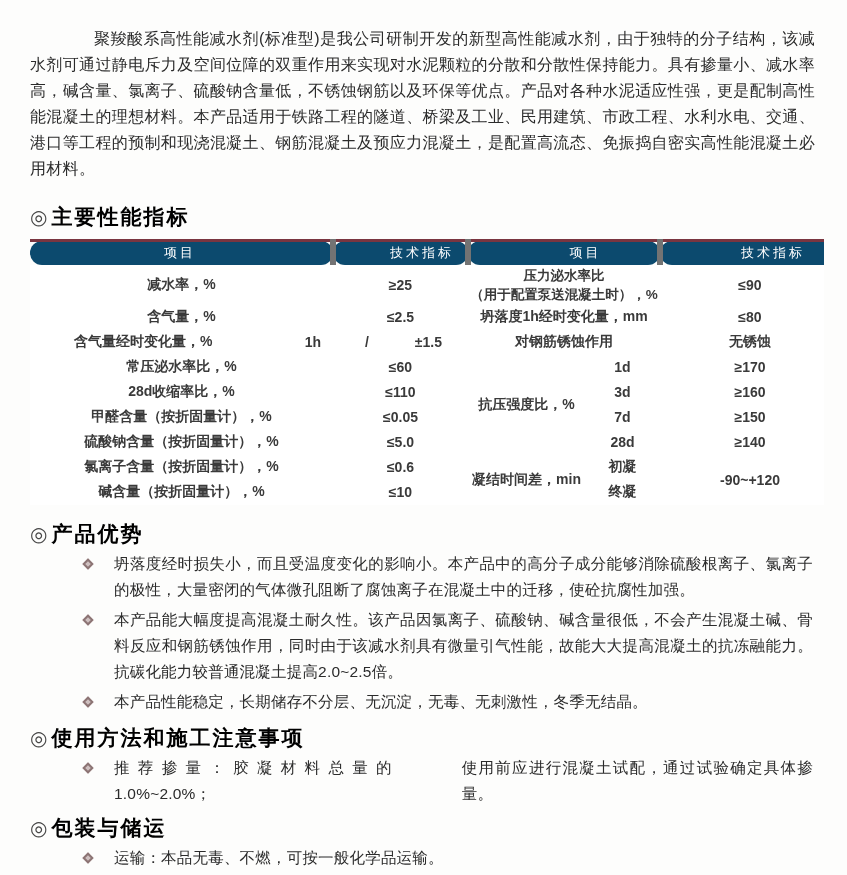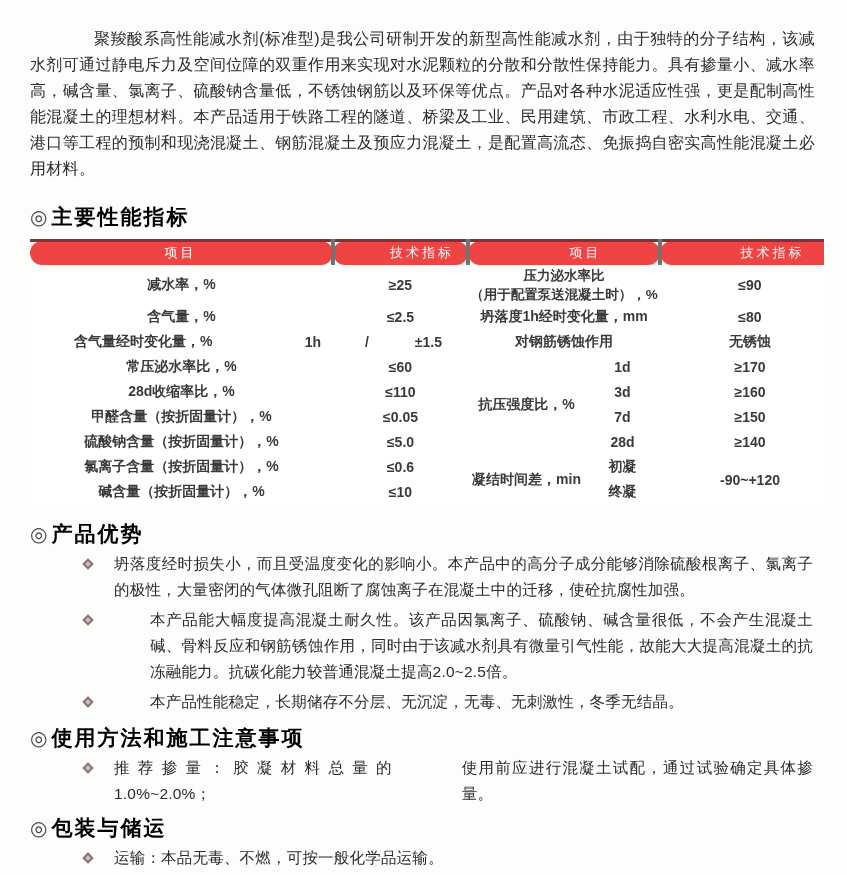--- a/index.html
+++ b/index.html
@@ -54,29 +54,29 @@
   .perf-table {
     border-collapse: collapse;
     table-layout: fixed;
     width: 810px;
     margin-top: 9px;
     border-top: 3px solid #7a3540;
     font-size: 14px;
     color: #3a3a3a;
   }
   .perf-table thead th {
-    background: #ef4444;
+    background: #0c4a6e;
     color: #ffffff;
     font-weight: normal;
     font-size: 13px;
     height: 24px;
     letter-spacing: 3px;
     border-radius: 12px;
   }
-  .perf-table thead th + th { border-left: 4px solid #737373; padding-left: 43px; }
+  .perf-table thead th + th { border-left: 6px solid #737373; padding-left: 43px; }
   .perf-table tbody td {
     text-align: center;
     vertical-align: middle;
     padding: 1px 2px;
     background: #ffffff;
   }
   .perf-table tbody tr { height: 25px; font-weight: bold; }
   tr.row-tall { height: 44px; }
   tr.row-med { height: 30px; }
   .two-line { line-height: 19px; font-size: 13.5px; margin-top: 40px; }
@@ -94,21 +94,21 @@
   }
 
   
   .bullet-list { list-style: none; margin-top: 4px; }
   .bullet-list li {
     display: flex;
     align-items: flex-start;
     margin-left: 52px;
     margin-right: 2px;
   }
-  .bullet-list li + li { margin-top: 4px; gap: 36px; }
+  .bullet-list li + li { margin-top: 4px; }
   .diamond-icon {
     flex: 0 0 auto;
     width: 8px;
     height: 8px;
     background: #cfc0c0;
     border: 2px solid #8c7474;
     transform: rotate(45deg);
     margin: 9px 22px 0 2px;
   }
   .bullet-text {

